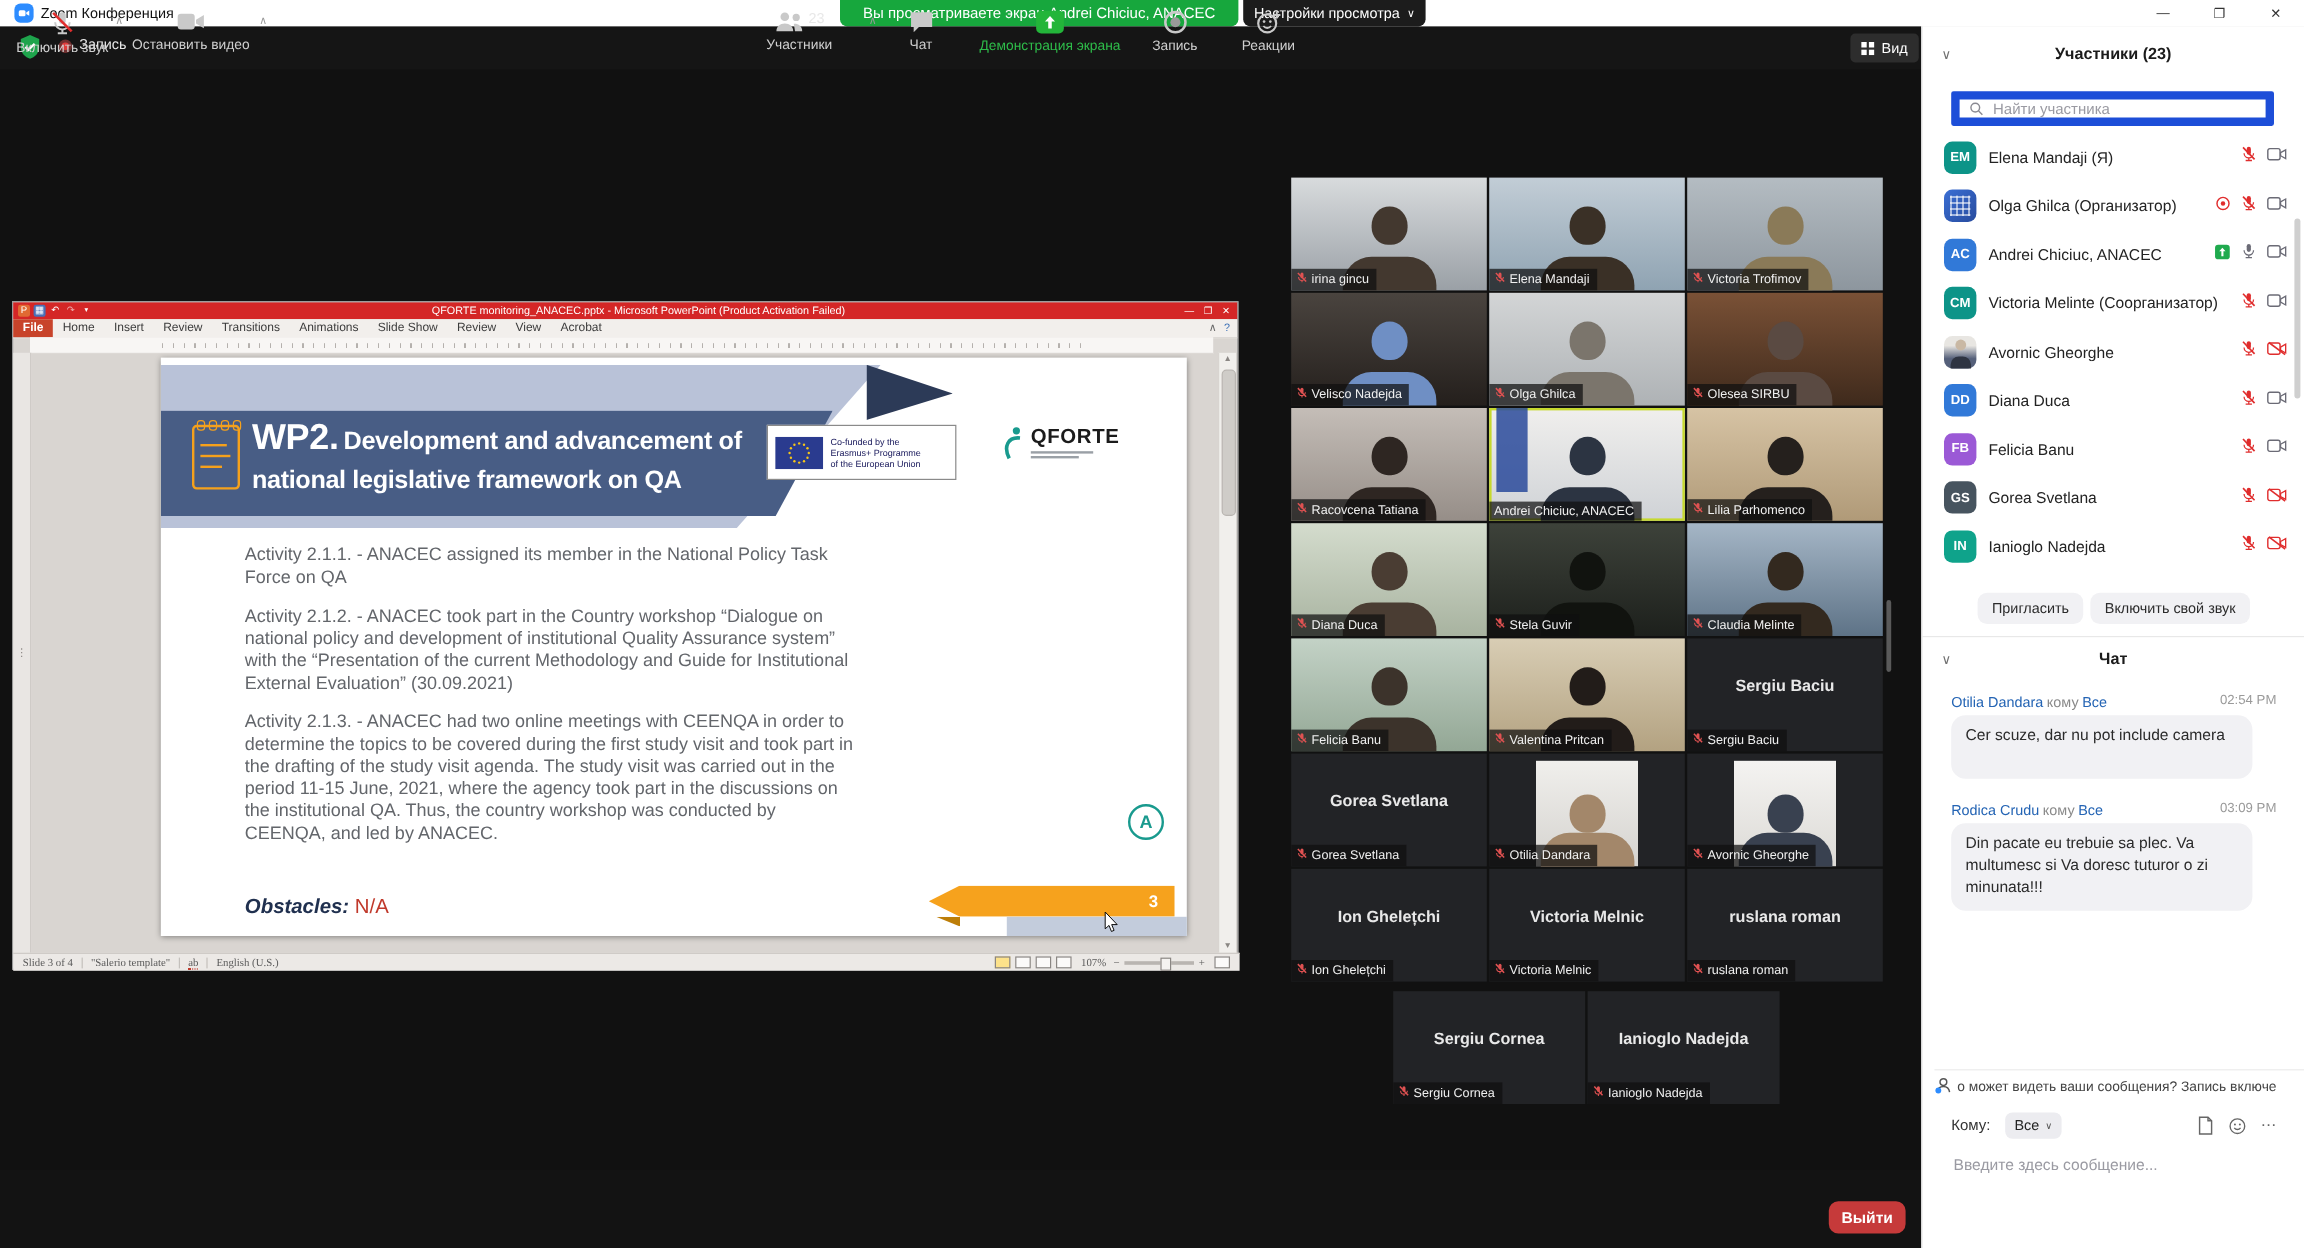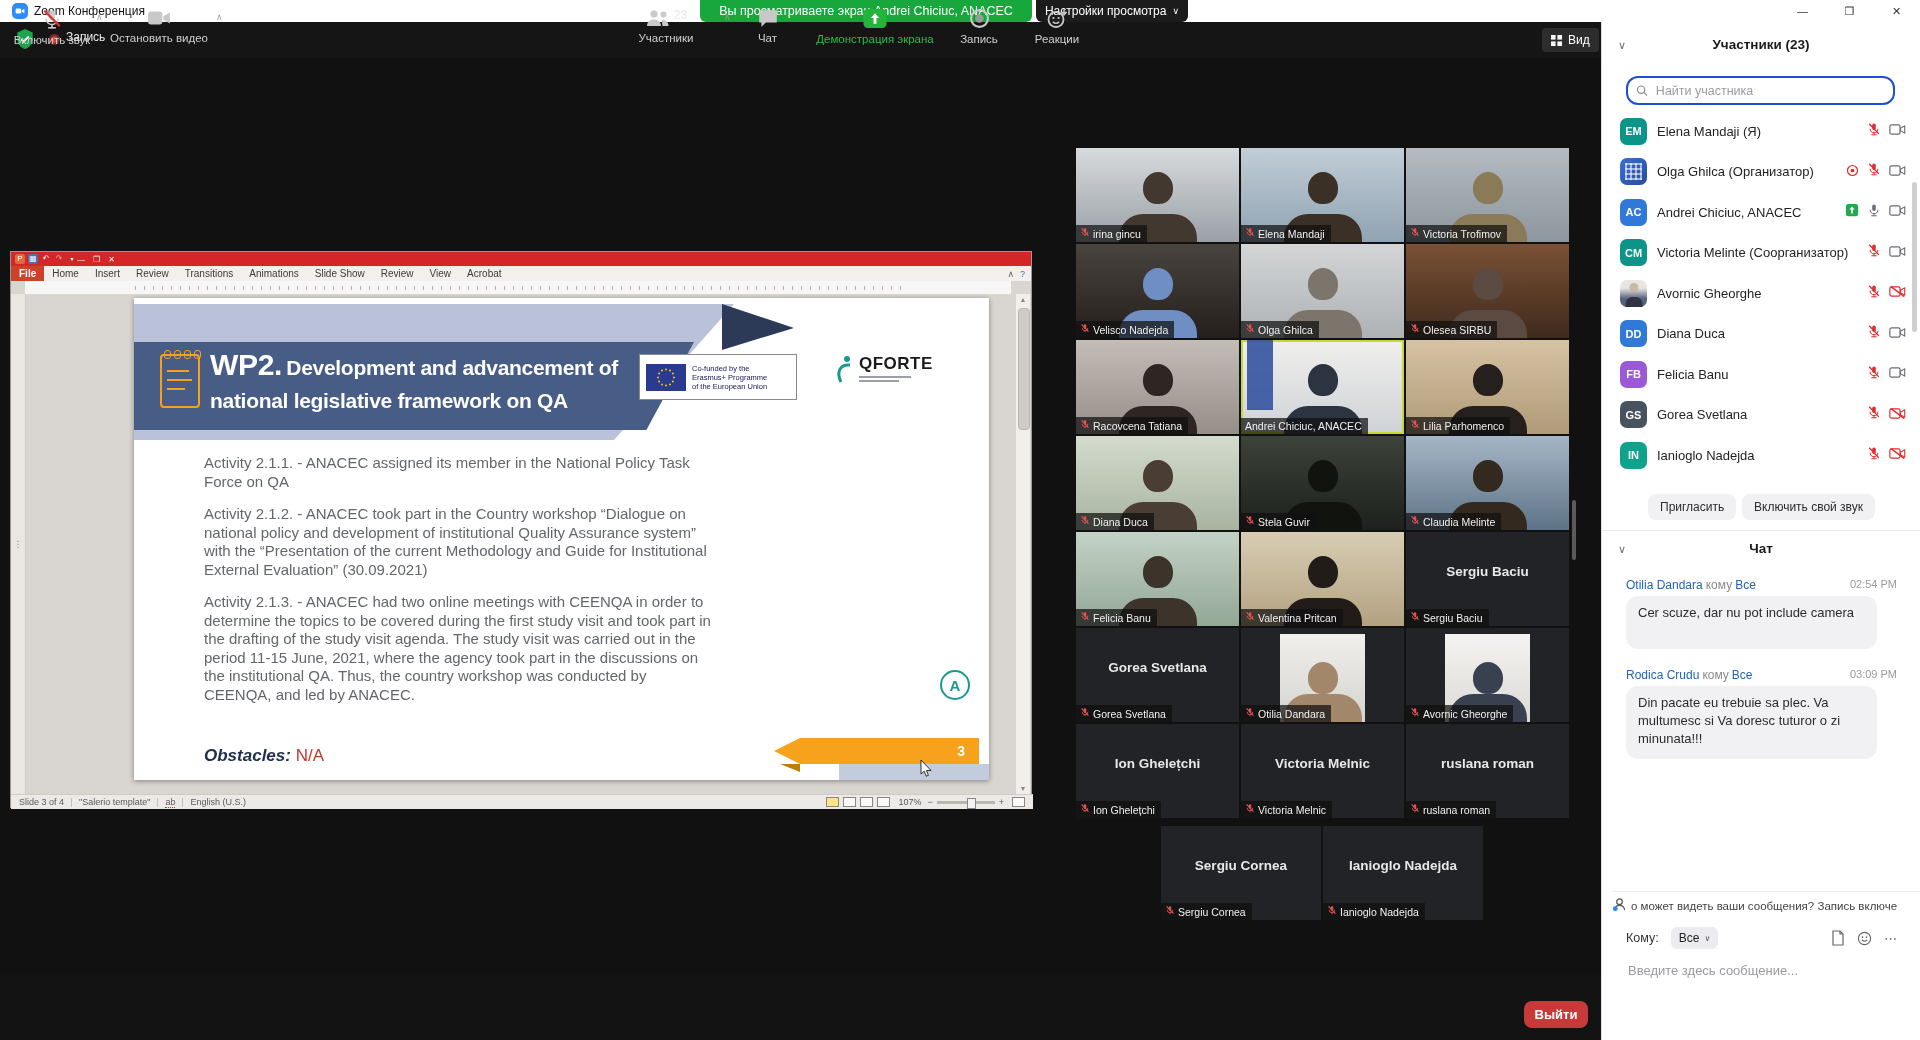--- a/index.html
+++ b/index.html
@@ -40,21 +40,21 @@
   .ppt-menu-right{margin-left:auto;margin-right:6px;display:flex;gap:6px;color:#666;font-size:9px;}
   .ppt-ruler{left:14px;top:29px;width:986px;height:13px;background:#f8f6f4;border-bottom:1px solid #ddd9d5;}
   .ppt-ruler .ticks{position:absolute;left:110px;right:110px;top:5px;height:4px;
      background:repeating-linear-gradient(90deg,#b5b1ad 0 1px,transparent 1px 9px);}
   .left-strip{left:0;top:42px;width:14px;height:500px;background:#e9e6e3;border-right:1px solid #cfcbc7;
               color:#8a8683;font-size:9px;text-align:center;line-height:500px;}
   .v-scroll{left:1004px;top:42px;width:14px;height:500px;background:#f1efec;border-left:1px solid #d8d4d0;}
   .v-scroll .arr{position:absolute;left:0;width:14px;text-align:center;font-size:7px;color:#8a8683;}
   .v-thumb{position:absolute;left:2px;top:14px;width:10px;height:120px;background:#cfccc8;border-radius:4px;border:1px solid #b9b5b1;}
   .ppt-status{left:0;top:542px;width:1022px;height:15px;background:#ece9e6;border-top:1px solid #cfcbc7;
-              display:flex;align-items:center;font-size:9px;color:#5a5a5a;box-sizing:border-box;}
+              display:flex;align-items:center;font-size:9px;color:#5a5a5a;box-sizing:border-box;font-family:Liberation Serif, serif;}
   .st-sep{width:1px;height:9px;background:#c4c0bc;margin:0 7px;}
   .vicon{width:11px;height:8px;border:1px solid #8a8683;margin-left:4px;background:#fbfaf9;}
   .zoom-track{width:58px;height:3px;background:#b9b5b1;margin:0 4px;position:relative;}
   .zoom-handle{position:absolute;left:30px;top:-3px;width:7px;height:9px;background:#f4f2f0;border:1px solid #8a8683;}
 
   
   .slide{left:98px;top:298px;width:855px;height:482px;background:#fff;box-shadow:0 1px 5px rgba(0,0,0,.4);margin-left:36px;}
   .band-light{left:0;top:6px;width:600px;height:136px;background:#b9c2d8;
               clip-path:polygon(0 0,100% 0,80% 100%,0 100%);}
   .band-navy{left:0;top:44px;width:560px;height:88px;background:#485d85;
@@ -112,21 +112,21 @@
   .tb-item{position:absolute;top:8px;display:flex;flex-direction:column;align-items:center;gap:4px;
            color:#cfcfcf;font-size:11.5px;}
   .tb-chev{position:absolute;top:12px;color:#9a9a9a;font-size:9px;}
   .leave-btn{left:1524px;top:1001px;width:64px;height:27px;background:#c63a3a;border-radius:8px;
              color:#fff;font-weight:bold;font-size:13px;display:flex;align-items:center;justify-content:center;}
 
   
   .panel{left:1601px;top:22px;width:319px;height:1018px;background:#fff;border-left:1px solid #ddd;box-sizing:border-box;}
   .panel .chev{position:absolute;color:#6f6f6f;font-size:11px;}
   .panel-title{position:absolute;left:0;width:100%;text-align:center;font-weight:bold;font-size:13.5px;color:#1b1b1b;}
-  .search{position:absolute;left:24px;top:54px;width:269px;height:29px;border:2px solid #1d4ed8;border-radius:12px;
+  .search{position:absolute;left:24px;top:54px;width:269px;height:29px;border:7px solid #1d4ed8;border-radius:2px;
           display:flex;align-items:center;gap:6px;padding:0 8px;box-sizing:border-box;}
   .search input{border:none;outline:none;font-size:12.5px;color:#333;width:100%;
                 font-family:"Liberation Sans","DejaVu Sans",sans-serif;background:transparent;}
   .prow{position:absolute;left:0;width:100%;height:40px;display:flex;align-items:center;padding:0 14px 0 18px;box-sizing:border-box;}
   .avatar{width:27px;height:27px;border-radius:7px;display:flex;align-items:center;justify-content:center;
           color:#fff;font-weight:bold;font-size:11px;flex:none;}
   .av-img{background:linear-gradient(135deg,#3b6fd4,#274b9e);position:relative;}
   .av-img::after{content:"";position:absolute;inset:5px;background:
      repeating-linear-gradient(0deg,rgba(255,255,255,.55) 0 2px,transparent 2px 5px),
      repeating-linear-gradient(90deg,rgba(255,255,255,.55) 0 2px,transparent 2px 5px);}
@@ -207,20 +207,21 @@
 
   <div class="abs ppt">
     <div class="abs ppt-titlebar">
       <div class="qat">
         <i style="background:#e06a33;border-radius:2px;">P</i>
         <i style="background:#4a6fb5;border-radius:2px;">▦</i>
         <i>↶</i>
         <i style="opacity:.6;">↷</i>
         <i style="font-size:6px;">▾</i>
       </div>
+      <div class="ppt-title">QFORTE monitoring_ANACEC.pptx  -  Microsoft PowerPoint (Product Activation Failed)</div>
       <div class="ppt-winbtns">
         <span>—</span>
         <span>❐</span>
         <span>✕</span>
       </div>
     </div>
     <div class="abs ppt-menubar" id="ppt-menu">
         <div class="ppt-tab file">File</div>
         <div class="ppt-tab">Home</div>
         <div class="ppt-tab">Insert</div>

